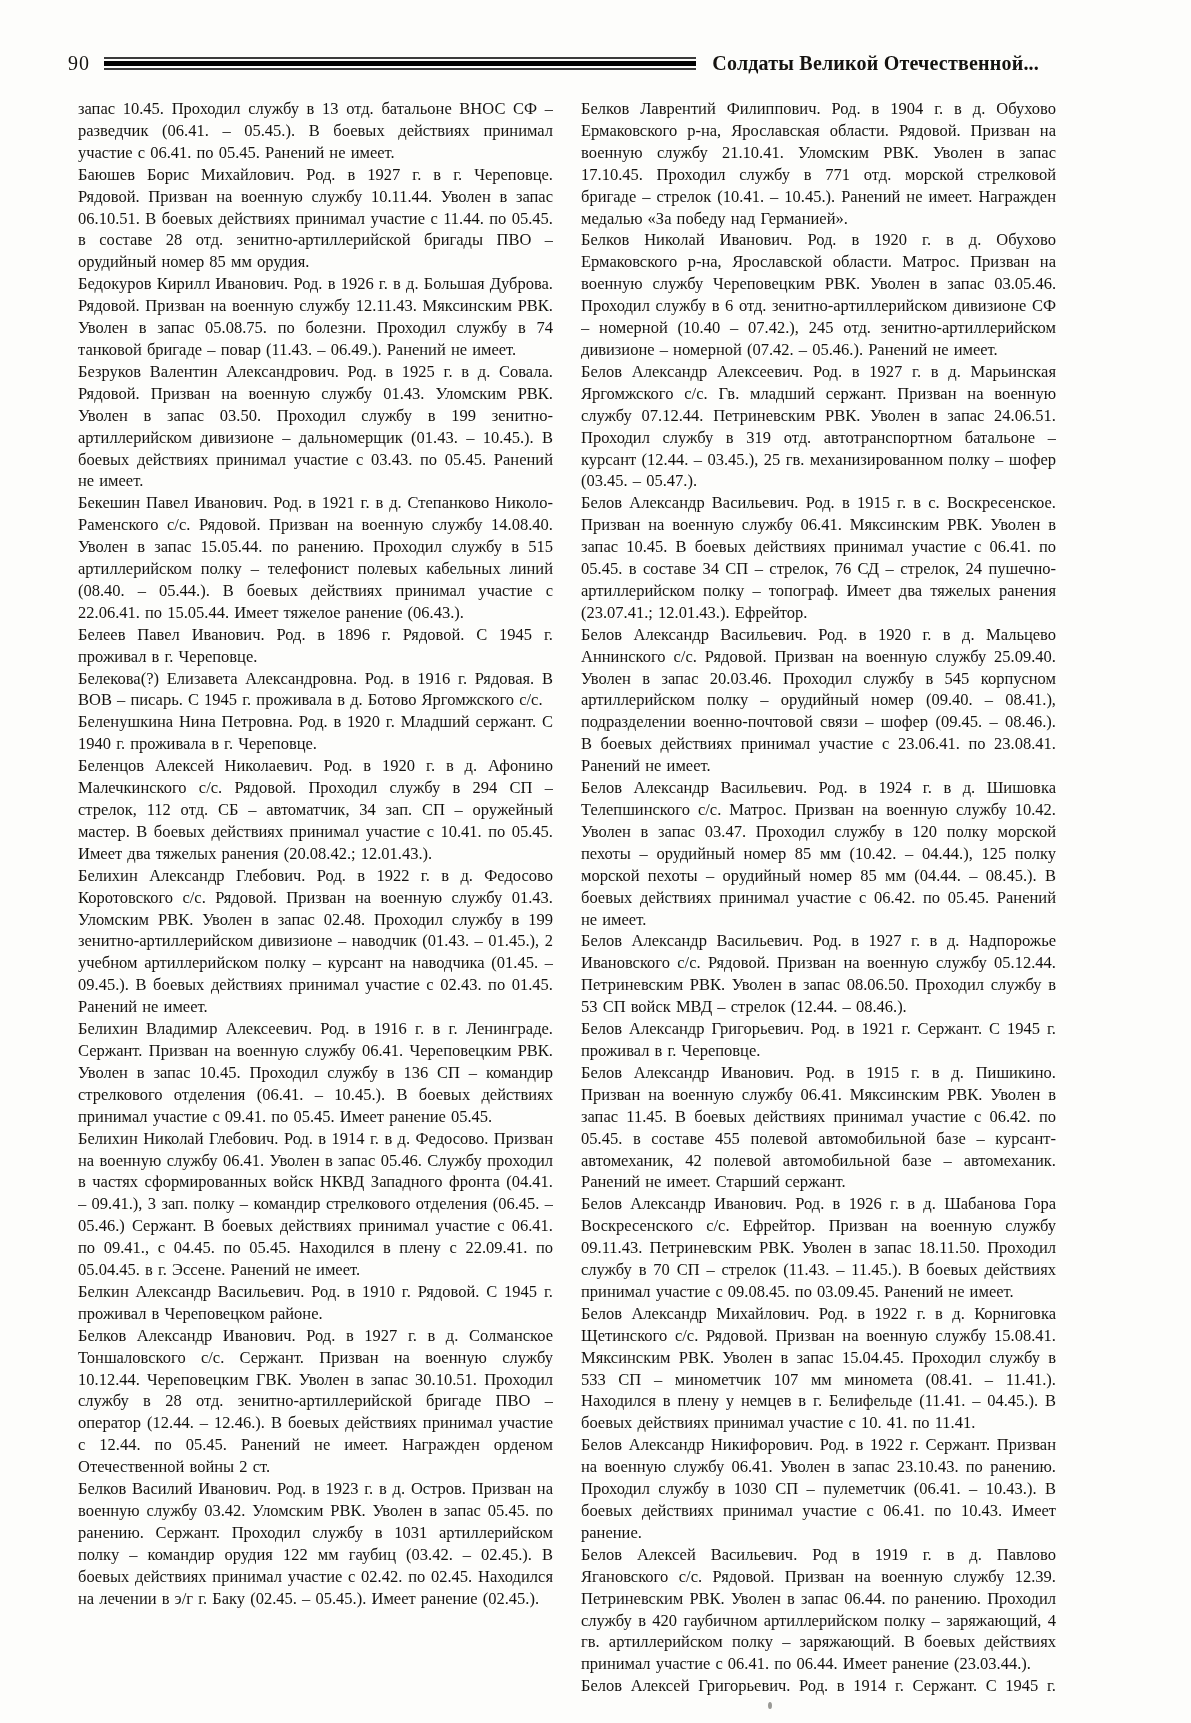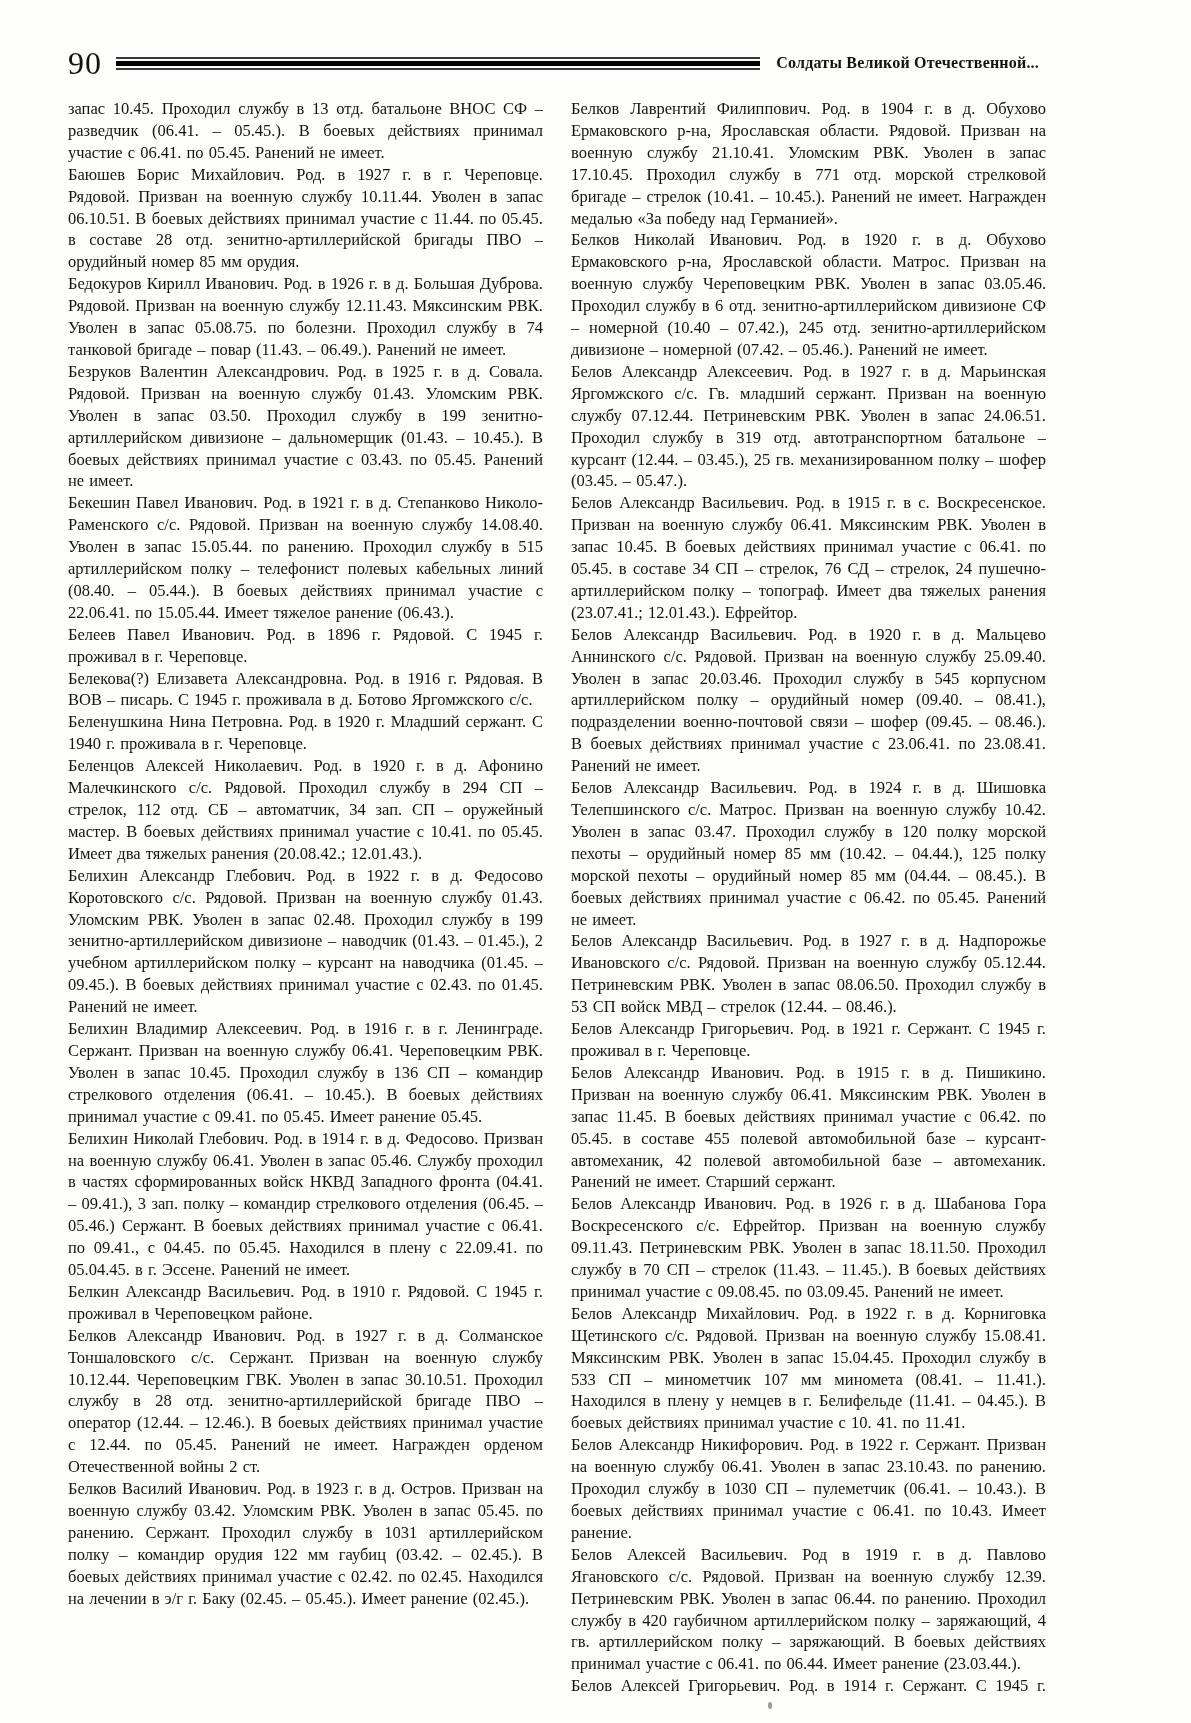--- a/index.html
+++ b/index.html
@@ -21,47 +21,47 @@
   .header {
     position: absolute;
     top: 46px;
     left: 68px;
     right: 152px;
     height: 34px;
     display: flex;
     align-items: center;
   }
   .page-number {
-    font-size: 32px;
+    font-size: 20px;
     line-height: 1;
     margin-right: 14px;
     letter-spacing: 1px;
   }
   .header-rule {
     flex: 1 1 auto;
     height: 13px;
     margin-right: 16px;
     background: linear-gradient(
       #3a3a3a 0px, #3a3a3a 2px,
       transparent 2px, transparent 4px,
       #000 4px, #000 9px,
       transparent 9px, transparent 11px,
       #3a3a3a 11px, #3a3a3a 13px
     );
   }
   .header-title {
-    font-size: 16px;
+    font-size: 20px;
     font-weight: bold;
     white-space: nowrap;
     letter-spacing: 0.2px;
   }
   .text-block {
     position: absolute;
     top: 98px;
-    left: 68px;
+    left: 78px;
     width: 978px;
     height: 1600px;
     display: flex;
     gap: 28px;
     overflow: hidden;
   }
   .column {
     width: 475px;
     flex: 0 0 475px;
     overflow: hidden;

